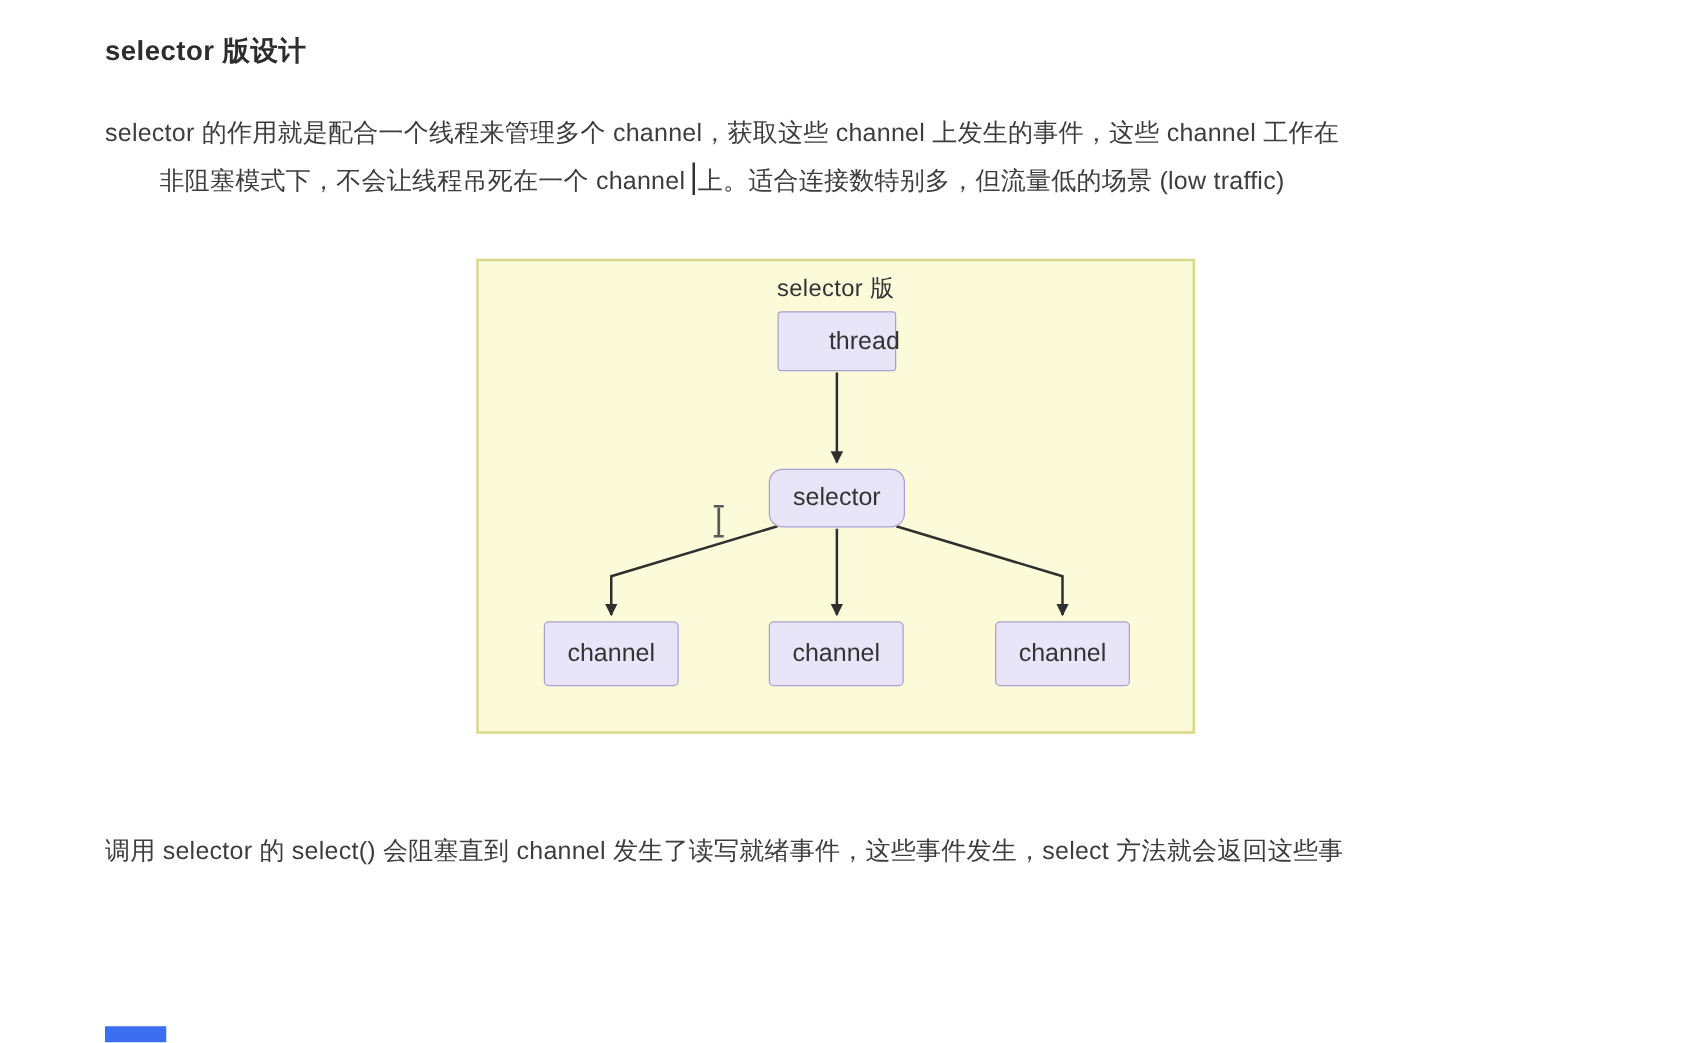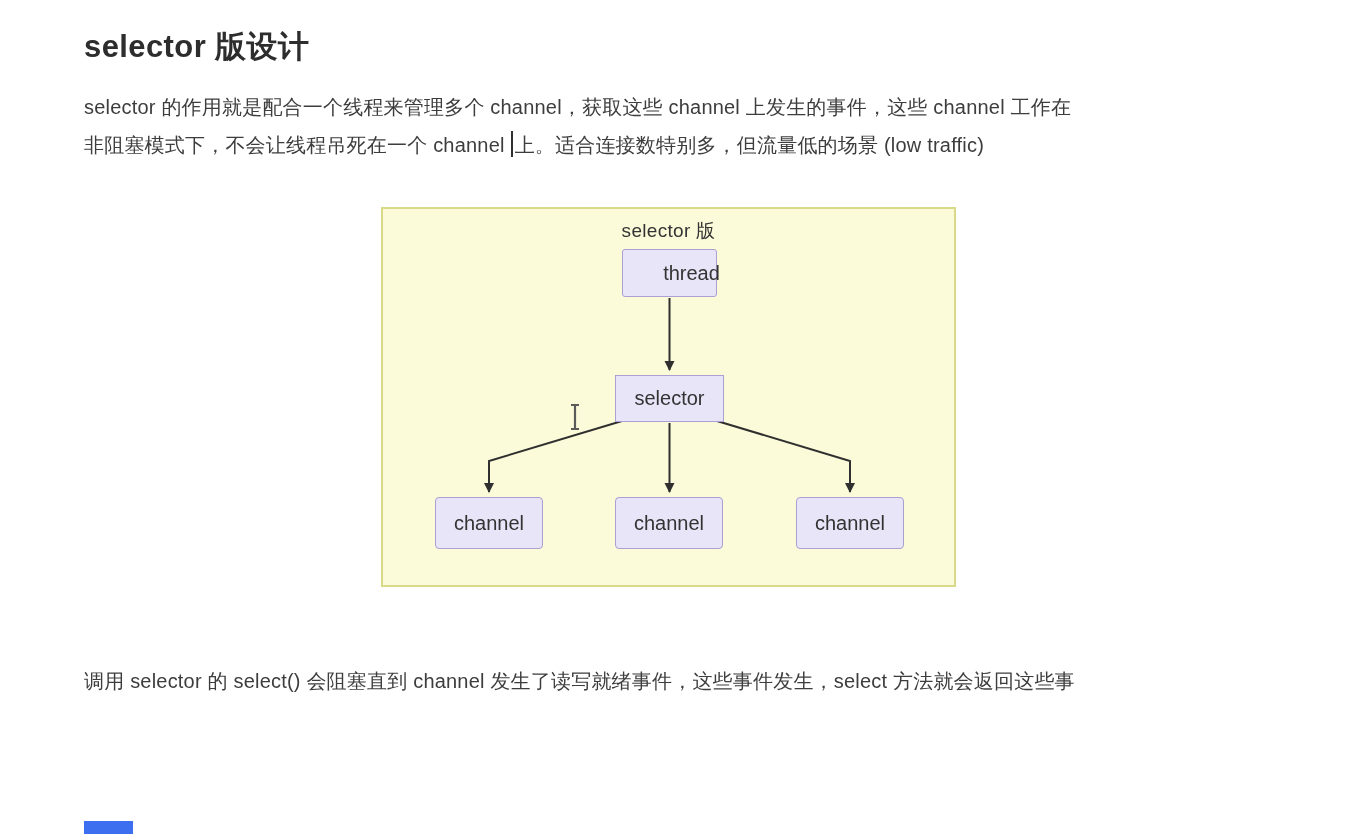--- a/index.html
+++ b/index.html
@@ -1,25 +1,25 @@
 <!DOCTYPE html>
 <html><head>
 <meta charset="utf-8">
 <style>
   * { margin: 0; padding: 0; box-sizing: border-box; }
   html, body { width: 1365px; height: 834px; background: #ffffff; overflow: hidden; }
   body { font-family: "Liberation Sans", "DejaVu Sans", sans-serif; position: relative; }
 
   .page-title {
     position: absolute; left: 84px; top: 26px;
-    font-size: 31px; font-weight: 700; color: #2d2d2d; letter-spacing: 0.4px;
+    font-size: 22px; font-weight: 700; color: #2d2d2d; letter-spacing: 0.4px;
     white-space: nowrap;
   }
 
-  .para { position: absolute; left: 84px; color: #3d3d3d; font-size: 20px; }
+  .para { position: absolute; left: 84px; color: #3d3d3d; font-size: 20px; text-align: center; }
   .para .line { white-space: nowrap; line-height: 38px; letter-spacing: 0.2px; }
   .p1 { top: 88px; }
   .p2 { top: 663px; }
   .p2 .line { line-height: 37px; }
 
   .text-caret {
     display: inline-block; width: 0; height: 26px;
     border-left: 2px solid #2f2f2f;
     vertical-align: -5px; margin-left: 6px; margin-right: 2px;
   }
@@ -33,21 +33,21 @@
     text-align: center; font-size: 19px; color: #333333; letter-spacing: 0.3px;
   }
   .arrows { position: absolute; left: 0; top: 0; width: 571px; height: 376px; pointer-events: none; }
 
   .node {
     position: absolute; display: flex; align-items: center; justify-content: center;
     background: #e8e5f8; border: 1.5px solid #ab9fd3;
     font-size: 20px; color: #333333;
   }
   .node-thread   { left: 239px; top: 40px;  width: 95px;  height: 48px; border-radius: 3px; padding-left: 44px; }
-  .node-selector { left: 232px; top: 166px; width: 109px; height: 47px; border-radius: 0; }
+  .node-selector { left: 232px; top: 166px; width: 109px; height: 47px; border-radius: 11px; }
   .node-channel  { top: 288px; width: 108px; height: 52px; border-radius: 4px; }
   .channel-left   { left: 52px; }
   .channel-middle { left: 232px; }
   .channel-right  { left: 413px; }
 
   .bottom-blue-bar {
     position: absolute; left: 84px; top: 821px; width: 49px; height: 13px;
     background: #3b6ff0;
   }
 </style>

